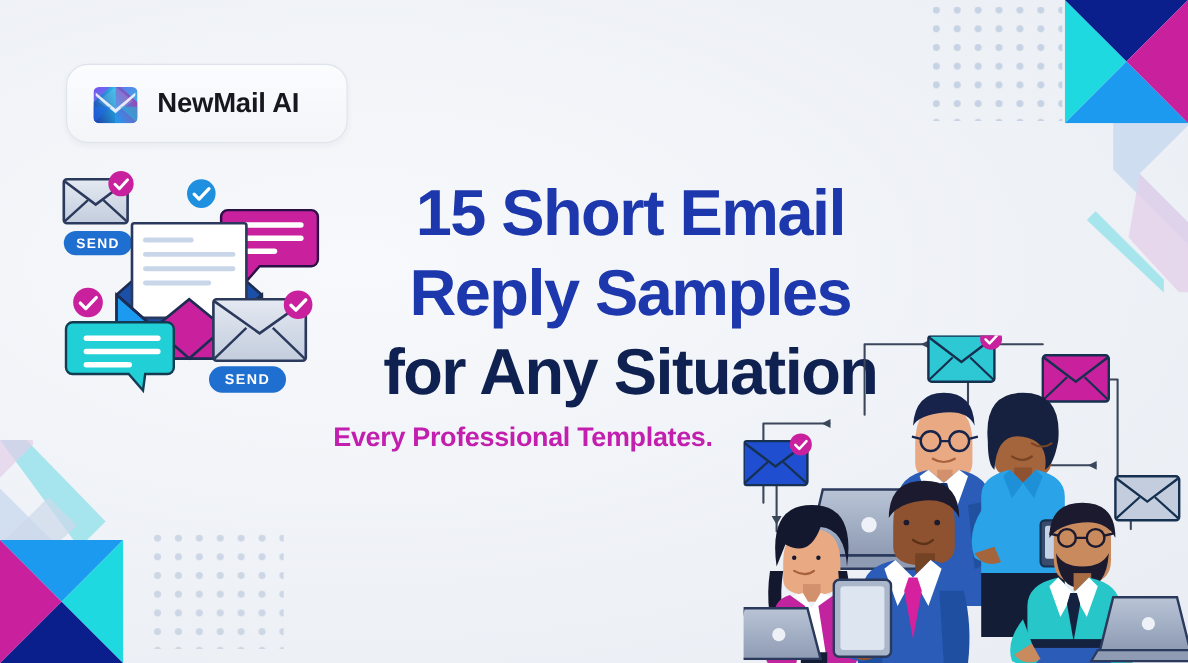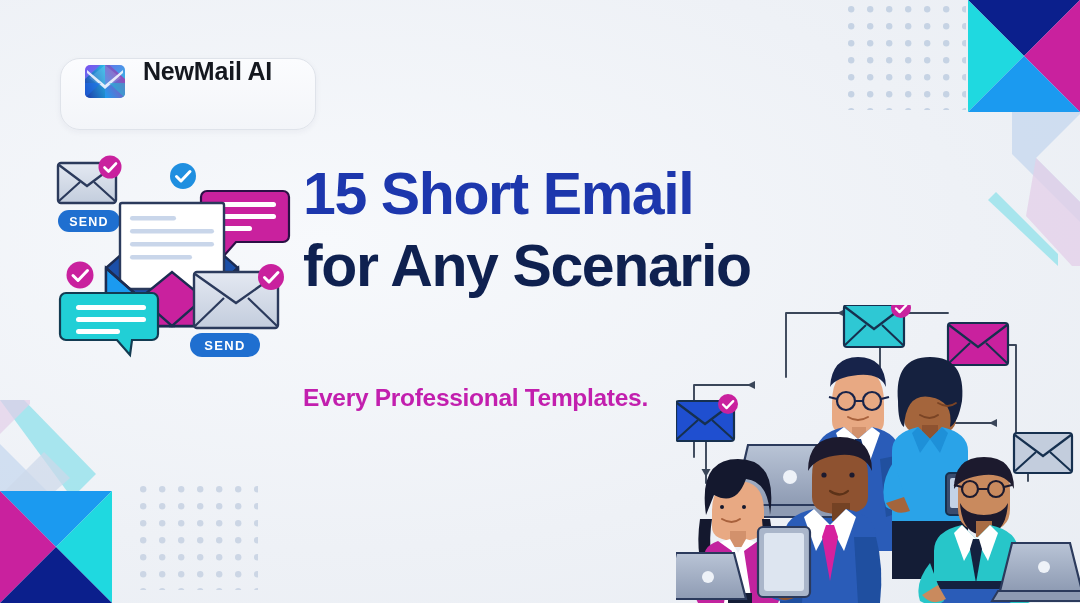--- a/index.html
+++ b/index.html
@@ -25,34 +25,34 @@
   .dotgrid { position:absolute; pointer-events:none; }
 
   
   #logo-pill {
     position:absolute; left:60px; top:58px;
     width:256px; height:72px;
     border-radius:20px;
     background:linear-gradient(180deg,#fbfcfe 0%,#f3f5f9 100%);
     border:1.5px solid #dfe3ea;
     box-shadow:0 2px 6px rgba(30,40,70,.05);
-    display:flex; align-items:flex-start; gap:16px;
+    display:flex; align-items:center; gap:16px;
     padding:0 22px;
   }
   #logo-mark { width:44px; height:42px; flex:none; }
   #logo-text {
     font-size:25px; font-weight:700; color:#15181f;
     letter-spacing:-.2px; line-height:1;
   }
 
   
   #headline { position:absolute; left:303px; top:158px; width:540px; }
   .h-line {
     font-size:59px; line-height:72px; font-weight:800;
-    letter-spacing:-1.4px; white-space:nowrap;
+    letter-spacing:-1.4px; white-space:nowrap;text-align:center;
   }
   .h-blue { color:#1d37ad; }
   .h-navy { color:#0f2150; }
 
   #subhead { position:absolute; left:303px; top:381px; width:470px; }
   .s-line {
     font-size:24.5px; line-height:33px; font-weight:700;
     color:#c21fae; letter-spacing:-.3px; white-space:nowrap;
   }
 
@@ -137,21 +137,22 @@
         <polygon points="4,14 22,30 40,14 40,11 22,26 4,11" fill="#f3f6ff" opacity=".9"></polygon>
         <polygon points="2,39 18,24 2,24" fill="#1b6ef0" opacity=".5"></polygon>
         <polygon points="42,39 26,24 42,24" fill="#19c3d6" opacity=".5"></polygon>
       </g>
     </svg>
     <div id="logo-text">NewMail AI</div>
   </div>
 
   <div id="headline">
     <div class="h-line h-blue">15 Short Email</div>
-    <div class="h-line h-navy">for Any Scenario</div>
+    <div class="h-line h-blue">Reply Samples</div>
+    <div class="h-line h-navy">for Any Situation</div>
   </div>
 
   <div id="subhead">
     <div class="s-line">Every Professional Templates.</div>
   </div>
 
   <svg id="mail-illo" viewBox="0 0 256 212">
     <defs>
       <linearGradient id="envGrey" x1="0" y1="0" x2="0" y2="1">
         <stop offset="0" stop-color="#e4e9f2"></stop>

